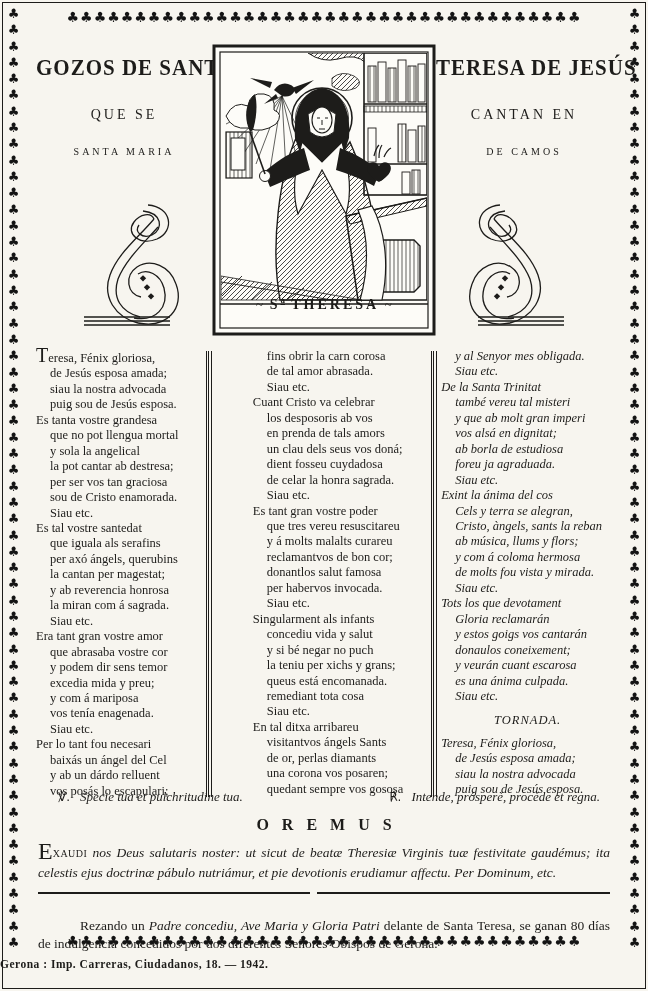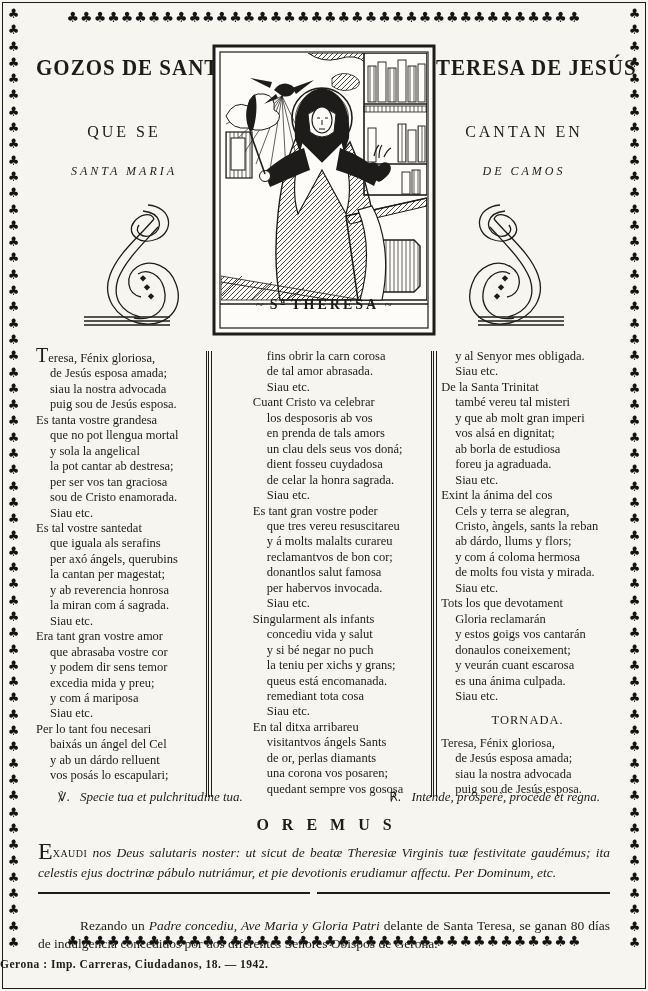--- a/index.html
+++ b/index.html
@@ -17,38 +17,38 @@
   .b-bot{top:930px;}
   .b-v{position:absolute;top:6px;width:17px;height:944px;font-family:"DejaVu Sans",sans-serif;
        font-size:13px;line-height:16.3px;color:#141414;word-break:break-all;overflow:hidden;text-align:center;}
   .b-left{left:5px;}
   .b-right{right:5px;}
   
   .hdr-block{position:absolute;width:176px;text-align:center;}
   .hdr-left{left:36px;top:55px;}
   .hdr-right{left:436px;top:55px;}
   .hdr-title{font-weight:bold;font-size:21px;letter-spacing:1px;white-space:nowrap;transform:scaleY(1.12);}
-  .hdr-sub{margin-top:43px;font-size:16px;letter-spacing:3px;white-space:nowrap;}
-  .hdr-sub2{margin-top:23px;font-size:12px;letter-spacing:3px;white-space:nowrap;font-style:italic;}
+  .hdr-sub{margin-top:27px;font-size:14px;letter-spacing:3px;white-space:nowrap;}
+  .hdr-sub2{margin-top:23px;font-size:10px;letter-spacing:3px;white-space:nowrap;}
   
   .flourish{position:absolute;top:196px;width:116px;height:134px;}
   .fl-left{left:68px;}
   .fl-right{left:464px;transform:scaleX(-1);}
   
   .woodcut{position:absolute;left:212px;top:44px;width:224px;height:292px;}
   .wc-caption{position:absolute;left:10px;right:10px;bottom:8px;height:40px;line-height:24px;
     text-align:center;font-weight:bold;font-size:14px;letter-spacing:3px;white-space:nowrap;}
   .wc-caption .sup{vertical-align:super;font-size:9px;text-decoration:underline;letter-spacing:0;}
   .wc-caption .squig{font-weight:normal;letter-spacing:0;font-size:13px;}
   
   .cols{position:absolute;left:36px;top:349px;width:578px;height:448px;display:flex;}
   .col{font-size:12.5px;line-height:15.45px;white-space:nowrap;}
   .col1{width:176px;}
   .col2{width:184px;margin-left:36px;}
-  .col3{width:183px;}
+  .col3{width:183px;font-style:italic;}
   .divider{width:7px;margin:2px 4px 0 4px;background:repeating-linear-gradient(to right,#1d1c1a 0 1px,transparent 1px 2.3px);}
   .vline.i{padding-left:14px;}
   .vline.h{text-align:center;letter-spacing:1px;padding:9px 0 7px 0;}
   .dropcap{font-size:20px;line-height:12px;}
   
   .versicles{position:absolute;left:36px;top:789px;width:578px;display:flex;justify-content:space-between;
     font-style:italic;font-size:13px;padding:0 14px 0 22px;box-sizing:border-box;text-align:right;}
   .vsym{font-style:normal;font-family:"DejaVu Sans",sans-serif;font-size:12px;margin-right:10px;}
   .oremus-title{position:absolute;left:0;top:816px;width:100%;text-align:center;font-weight:bold;
     font-size:16px;letter-spacing:13px;text-indent:13px;}
@@ -262,20 +262,21 @@
         <div class="vline i">per axó ángels, querubins</div>
         <div class="vline i">la cantan per magestat;</div>
         <div class="vline i">y ab reverencia honrosa</div>
         <div class="vline i">la miran com á sagrada.</div>
         <div class="vline i">Siau etc.</div>
         <div class="vline f">Era tant gran vostre amor</div>
         <div class="vline i">que abrasaba vostre cor</div>
         <div class="vline i">y podem dir sens temor</div>
         <div class="vline i">excedia mida y preu;</div>
         <div class="vline i">y com á mariposa</div>
+        <div class="vline i">vos tenía enagenada.</div>
         <div class="vline i">Siau etc.</div>
         <div class="vline f">Per lo tant fou necesari</div>
         <div class="vline i">baixás un ángel del Cel</div>
         <div class="vline i">y ab un dárdo relluent</div>
         <div class="vline i">vos posás lo escapulari;</div>
       </div>
     <div class="divider"></div>
     <div class="col col2">
         <div class="vline i">fins obrir la carn corosa</div>
         <div class="vline i">de tal amor abrasada.</div>
@@ -314,21 +315,21 @@
         <div class="vline f">De la Santa Trinitat</div>
         <div class="vline i">també vereu tal misteri</div>
         <div class="vline i">y que ab molt gran imperi</div>
         <div class="vline i">vos alsá en dignitat;</div>
         <div class="vline i">ab borla de estudiosa</div>
         <div class="vline i">foreu ja agraduada.</div>
         <div class="vline i">Siau etc.</div>
         <div class="vline f">Exint la ánima del cos</div>
         <div class="vline i">Cels y terra se alegran,</div>
         <div class="vline i">Cristo, àngels, sants la reban</div>
-        <div class="vline i">ab dárdo, llums y flors;</div>
+        <div class="vline i">ab música, llums y flors;</div>
         <div class="vline i">y com á coloma hermosa</div>
         <div class="vline i">de molts fou vista y mirada.</div>
         <div class="vline i">Siau etc.</div>
         <div class="vline f">Tots los que devotament</div>
         <div class="vline i">Gloria reclamarán</div>
         <div class="vline i">y estos goigs vos cantarán</div>
         <div class="vline i">donaulos coneixement;</div>
         <div class="vline i">y veurán cuant escarosa</div>
         <div class="vline i">es una ánima culpada.</div>
         <div class="vline i">Siau etc.</div>

